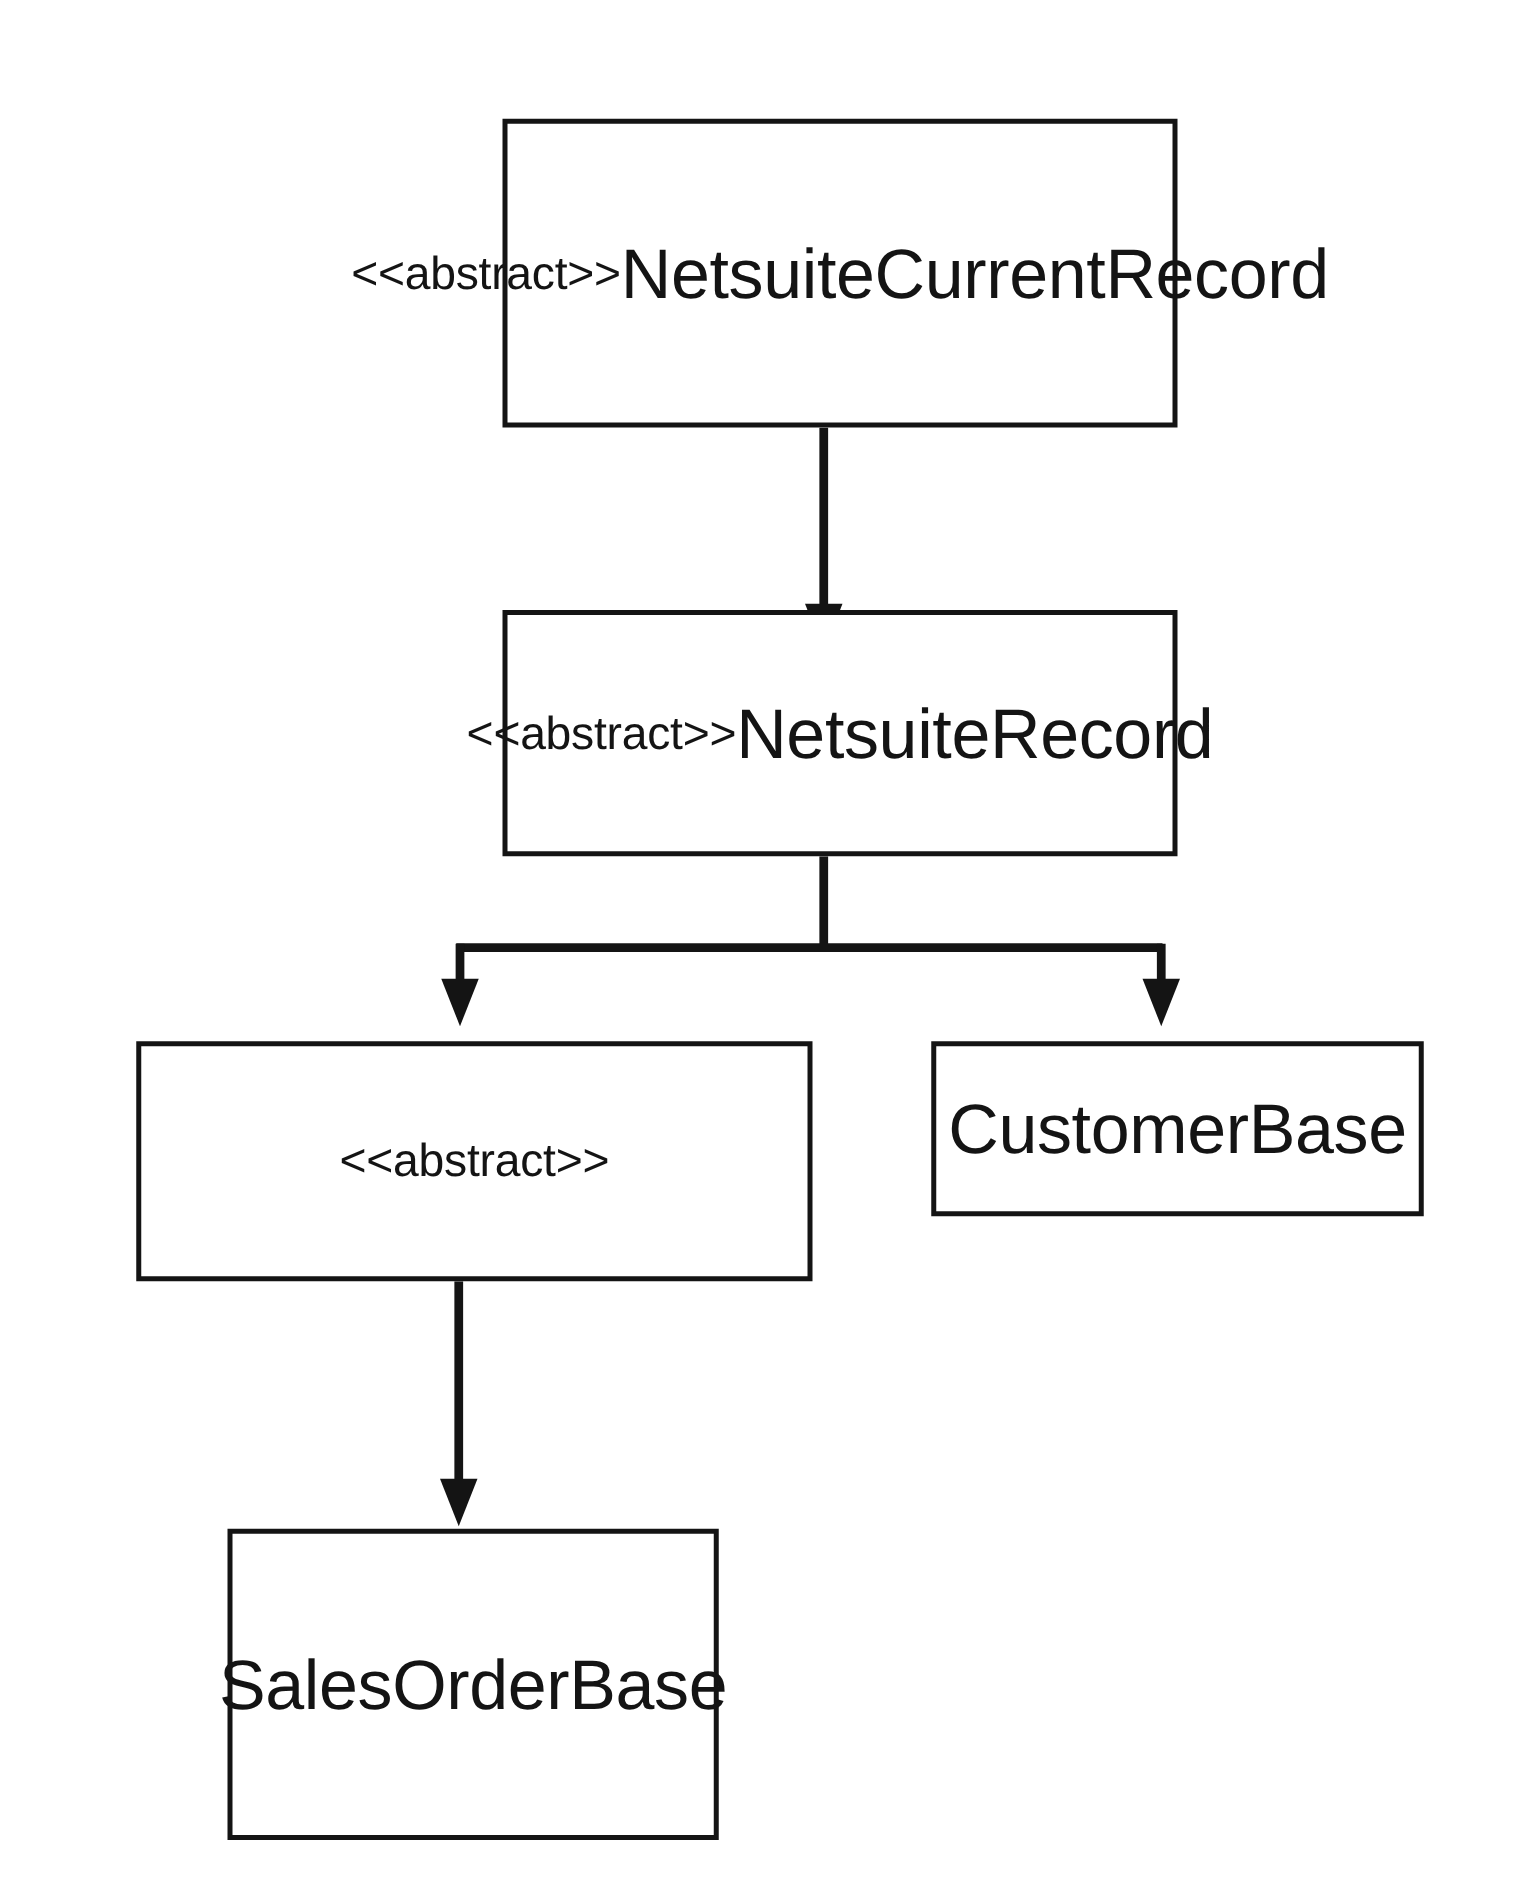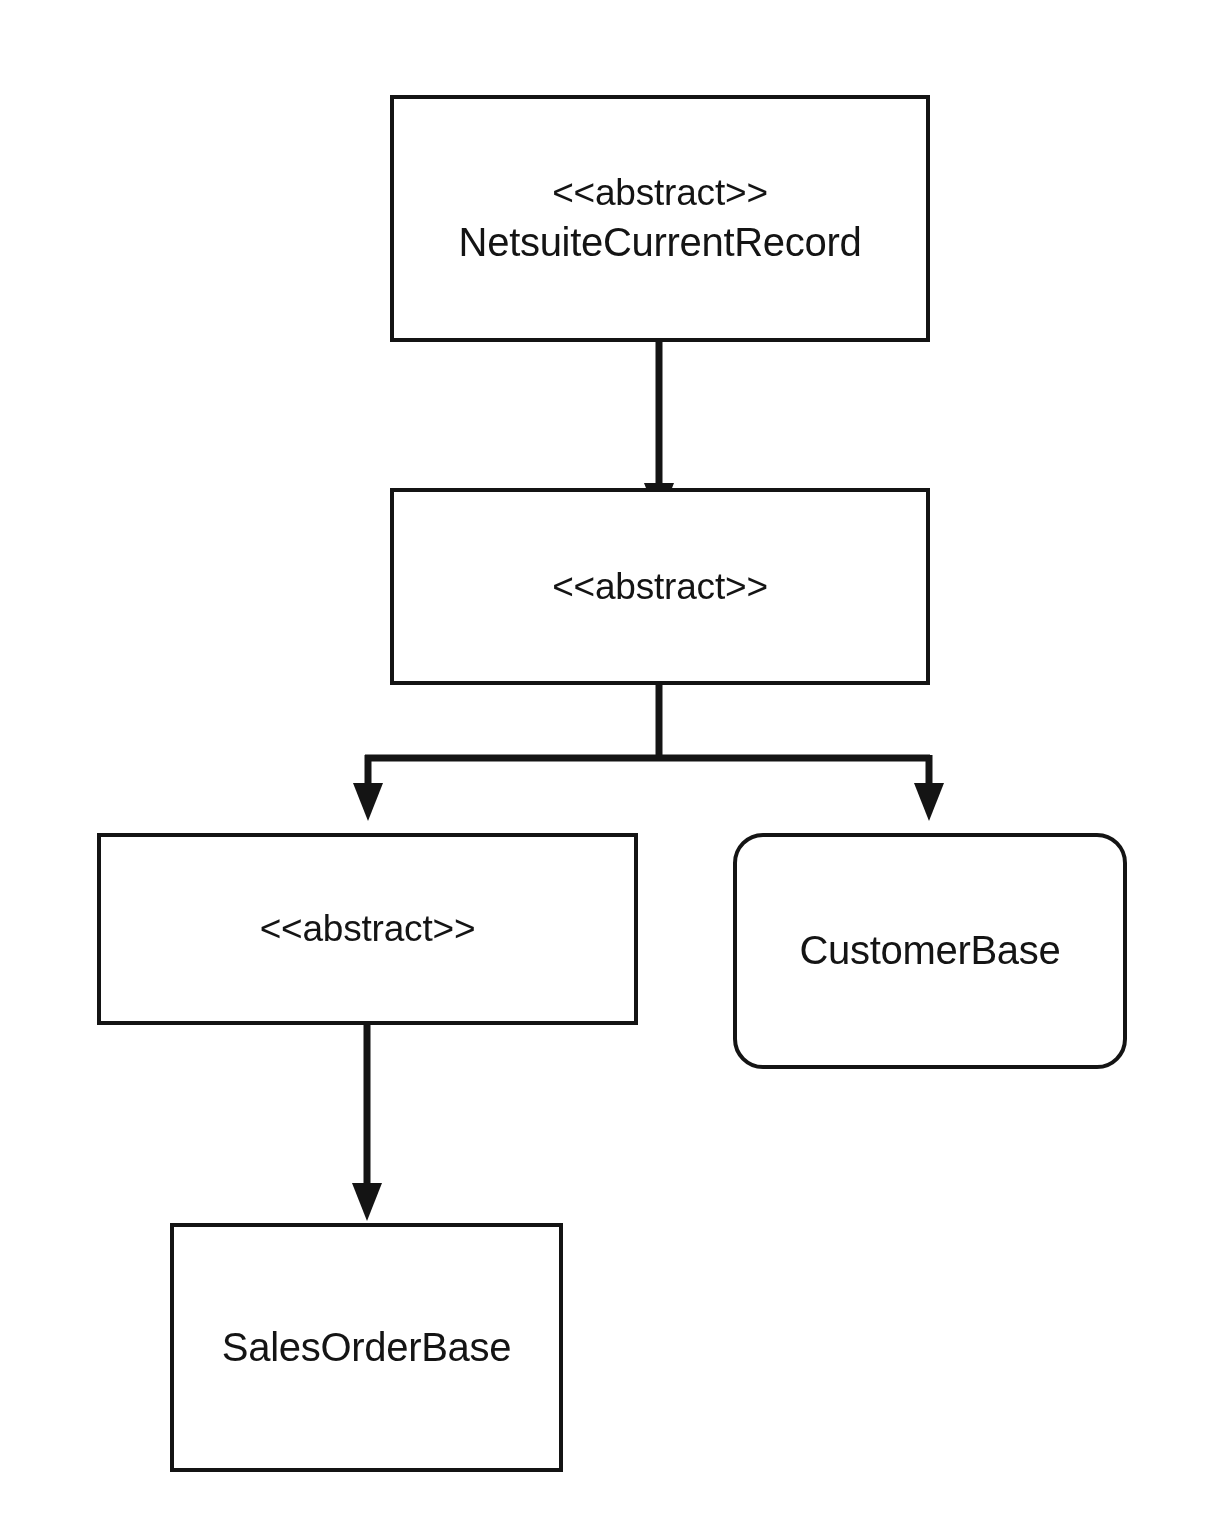--- a/index.html
+++ b/index.html
@@ -26,47 +26,48 @@
     top: 0;
     width: 1224px;
     height: 1518px;
   }
   .uml-node {
     position: absolute;
     box-sizing: border-box;
     background: #ffffff;
     border: 4px solid #141414;
     display: flex;
-    flex-direction: column;
+    flex-direction: row;
     align-items: center;
     justify-content: center;
     text-align: center;
     color: #141414;
     z-index: 2;
+    margin-left: 12px;
   }
   .node-stereotype {
     font-size: 37px;
     line-height: 1.28;
     letter-spacing: -0.2px;
     white-space: nowrap;
   }
   .node-name {
-    font-size: 40px;
+    font-size: 56px;
     line-height: 1.28;
     letter-spacing: -0.3px;
     white-space: nowrap;
   }
   .node-stereotype:empty,
   .node-name:empty { display: none; }
 
   
   #node-netsuite-current-record { left: 390px; top: 95px;  width: 540px; height: 247px; }
   #node-netsuite-record         { left: 390px; top: 488px; width: 540px; height: 197px; }
   #node-transaction-base        { left: 97px;  top: 833px; width: 541px; height: 192px; }
-  #node-customer-base           { left: 733px; top: 833px; width: 394px; height: 236px; border-radius: 30px; }
+  #node-customer-base           { left: 733px; top: 833px; width: 394px; height: 140px; }
   #node-sales-order-base        { left: 170px; top: 1223px; width: 393px; height: 249px; }
 </style>
 </head>
 <body>
 
 <div id="diagram">
 
   <svg id="connectors" viewBox="0 0 1224 1518" width="1224" height="1518" xmlns="http://www.w3.org/2000/svg">
     <g fill="#141414" stroke="#141414" stroke-width="7" stroke-linecap="butt">
 
@@ -98,20 +99,21 @@
     </g>
   </svg>
 
   <div class="uml-node" id="node-netsuite-current-record">
     <div class="node-stereotype">&lt;&lt;abstract&gt;&gt;</div>
     <div class="node-name">NetsuiteCurrentRecord</div>
   </div>
 
   <div class="uml-node" id="node-netsuite-record">
     <div class="node-stereotype">&lt;&lt;abstract&gt;&gt;</div>
+    <div class="node-name">NetsuiteRecord</div>
   </div>
 
   <div class="uml-node" id="node-transaction-base">
     <div class="node-stereotype">&lt;&lt;abstract&gt;&gt;</div>
   </div>
 
   <div class="uml-node" id="node-customer-base">
 
     <div class="node-name">CustomerBase</div>
   </div>

